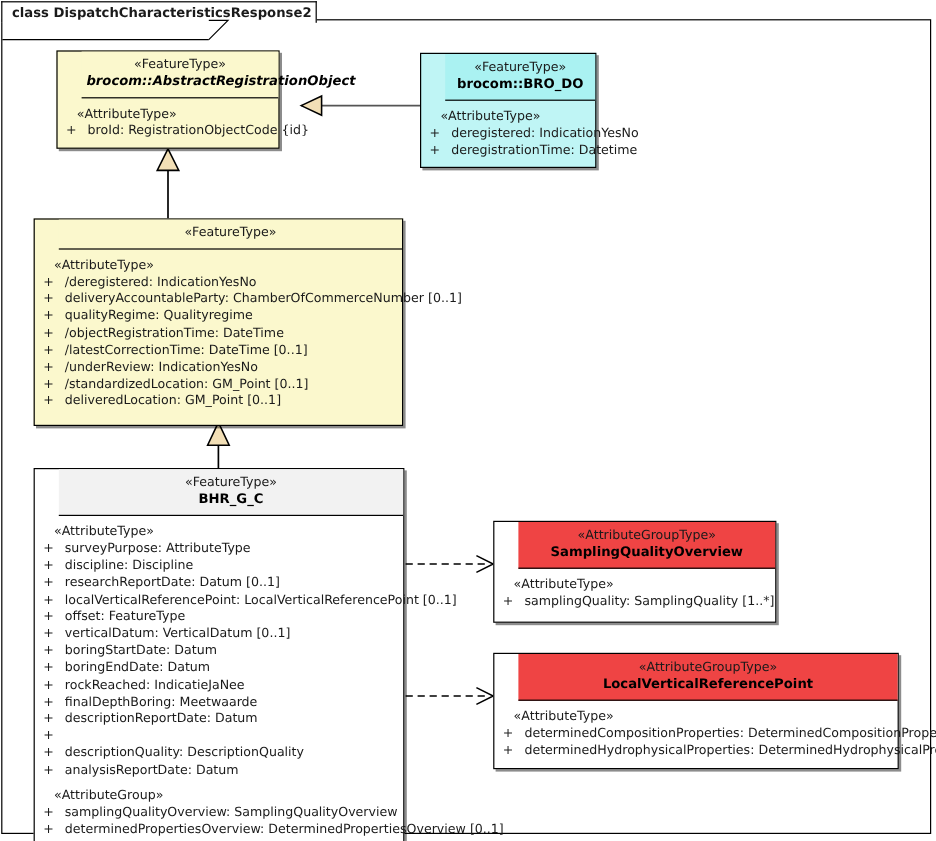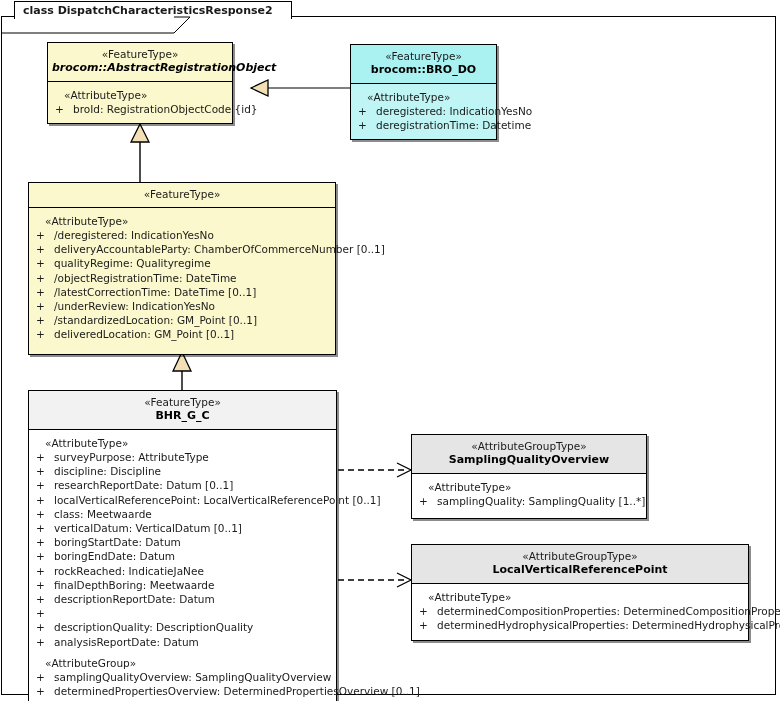--- a/index.html
+++ b/index.html
@@ -1,46 +1,46 @@
 <!DOCTYPE html>
 <html><head>
 <meta charset="utf-8">
 <style>
   html,body{margin:0;padding:0;background:#ffffff;}
   body{font-family:"DejaVu Sans","Liberation Sans",sans-serif;}
   #canvas{position:relative;width:780px;height:701px;background:#ffffff;overflow:hidden;}
 
   
   .frame{position:absolute;left:1px;top:16px;width:775px;height:679px;border:1px solid #000;box-sizing:border-box;}
-  .frame-tab{position:absolute;left:14px;top:1px;height:18px;border:1px solid #000;border-bottom:none;
-             background:#fff;box-sizing:border-box;padding:0 18px 0 8px;display:flex;align-items:center;}
+  .frame-tab{position:absolute;left:1px;top:1px;height:18px;border:1px solid #000;border-bottom:none;
+             background:#fff;box-sizing:border-box;padding:0 3px 0 8px;display:flex;align-items:center;}
   .frame-tab-text{font-size:11px;color:#1a1a1a;white-space:nowrap;font-weight:bold;}
 
   
   .umlbox{position:absolute;box-sizing:border-box;border:1.5px solid #000;
           box-shadow:2px 2px 0 rgba(0,0,0,0.45);}
   .umlbox .hdr{box-sizing:border-box;border-bottom:1.5px solid #000;
-               text-align:center;padding:5px 4px 6px;}
+               text-align:center;padding:5px 4px 6px;margin-left:20px;}
   .umlbox .body{box-sizing:border-box;padding:6px 4px 7px;}
   .stereo{font-size:10.5px;color:#1a1a1a;line-height:13px;}
   .cname{font-size:11px;color:#000;font-weight:bold;line-height:14px;}
   .cname.ital{font-style:italic;text-align:center;}
   .grp{font-size:10.5px;color:#1a1a1a;line-height:14px;padding-left:12px;}
   .attr{font-size:10.5px;color:#1a1a1a;line-height:14.2px;display:flex;}
   .attr .vis{width:18px;flex:0 0 18px;text-align:left;padding-left:3px;color:#1a1a1a;}
   .attr .txt{white-space:nowrap;}
 
   .yellow{background:#fbf8cd;}
   .yellow .hdr{background:#fbf8cd;}
   .cyan{background:#bff5f5;}
   .cyan .hdr{background:#aaf2f2;}
   .white{background:#ffffff;}
   .white .hdr{background:#f2f2f2;}
   .white2{background:#ffffff;}
-  .white2 .hdr{background:#e5e5e5;}
+  .white2 .hdr{background:#ef4444;}
 
   svg.conn{position:absolute;left:0;top:0;width:780px;height:701px;pointer-events:none;}
 </style>
 </head>
 <body>
 
 <div id="canvas">
 
   <div class="frame"></div>
   <div class="frame-tab">
@@ -171,21 +171,21 @@
       <div class="attr">
           <span class="vis">+</span>
           <span class="txt">researchReportDate: Datum [0..1]</span>
         </div>
       <div class="attr">
           <span class="vis">+</span>
           <span class="txt">localVerticalReferencePoint: LocalVerticalReferencePoint [0..1]</span>
         </div>
       <div class="attr">
           <span class="vis">+</span>
-          <span class="txt">class: Meetwaarde</span>
+          <span class="txt">offset: FeatureType</span>
         </div>
       <div class="attr">
           <span class="vis">+</span>
           <span class="txt">verticalDatum: VerticalDatum [0..1]</span>
         </div>
       <div class="attr">
           <span class="vis">+</span>
           <span class="txt">boringStartDate: Datum</span>
         </div>
       <div class="attr">

